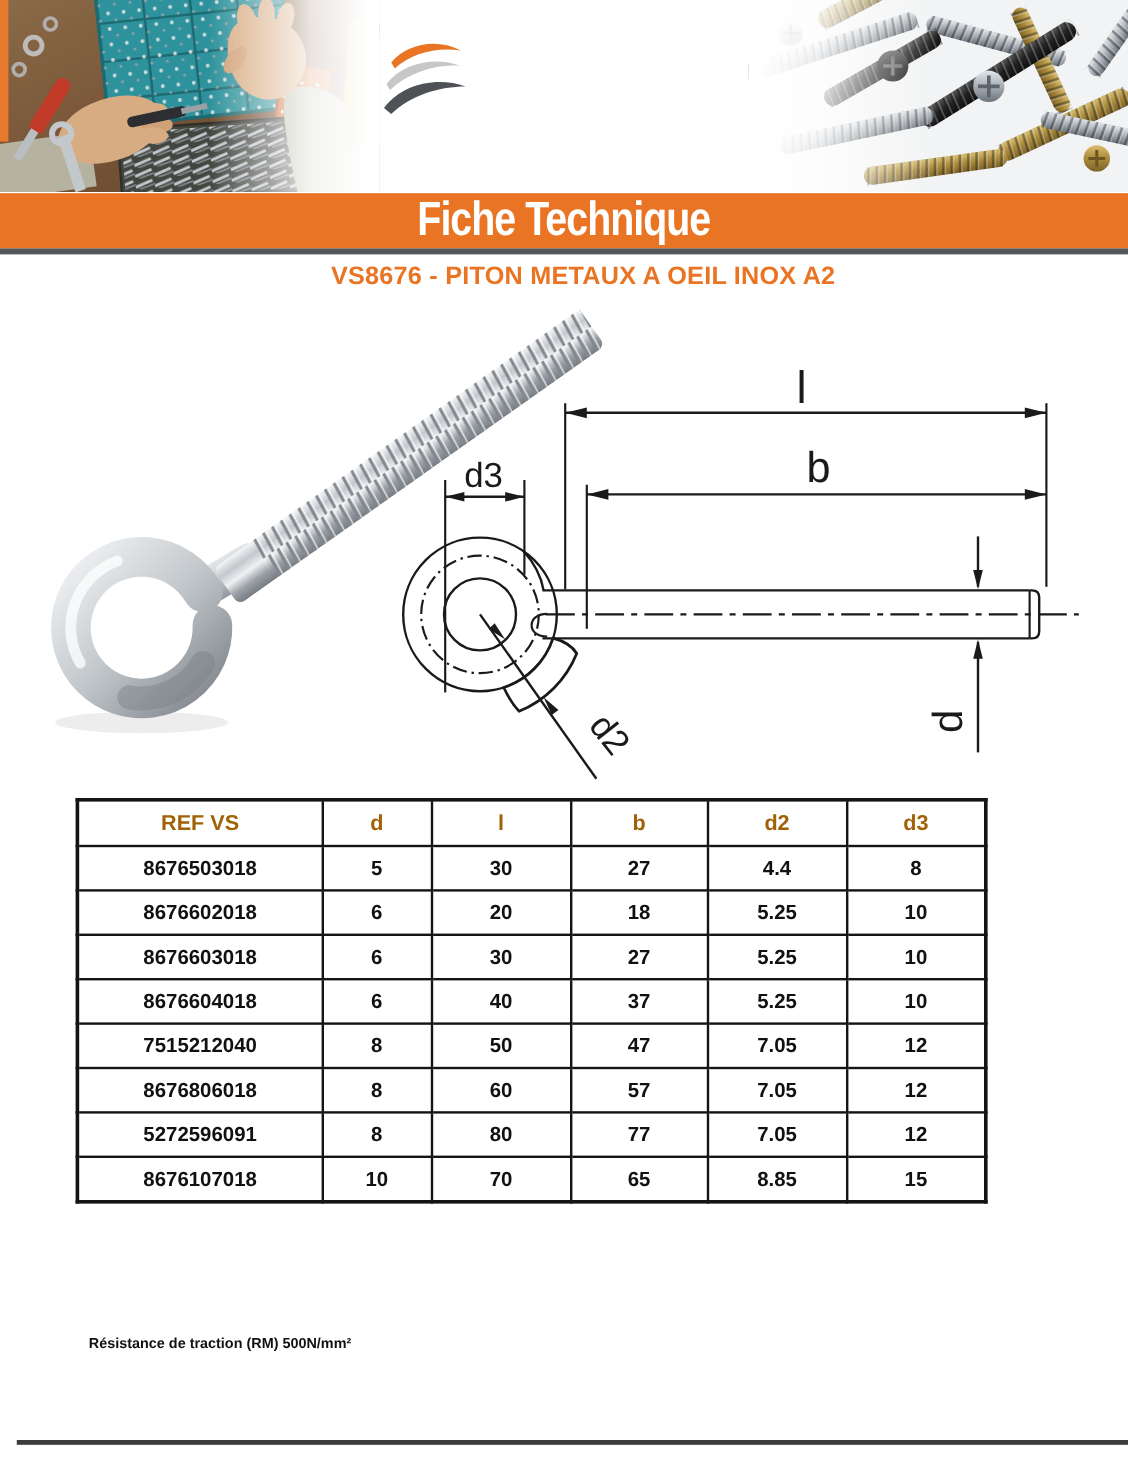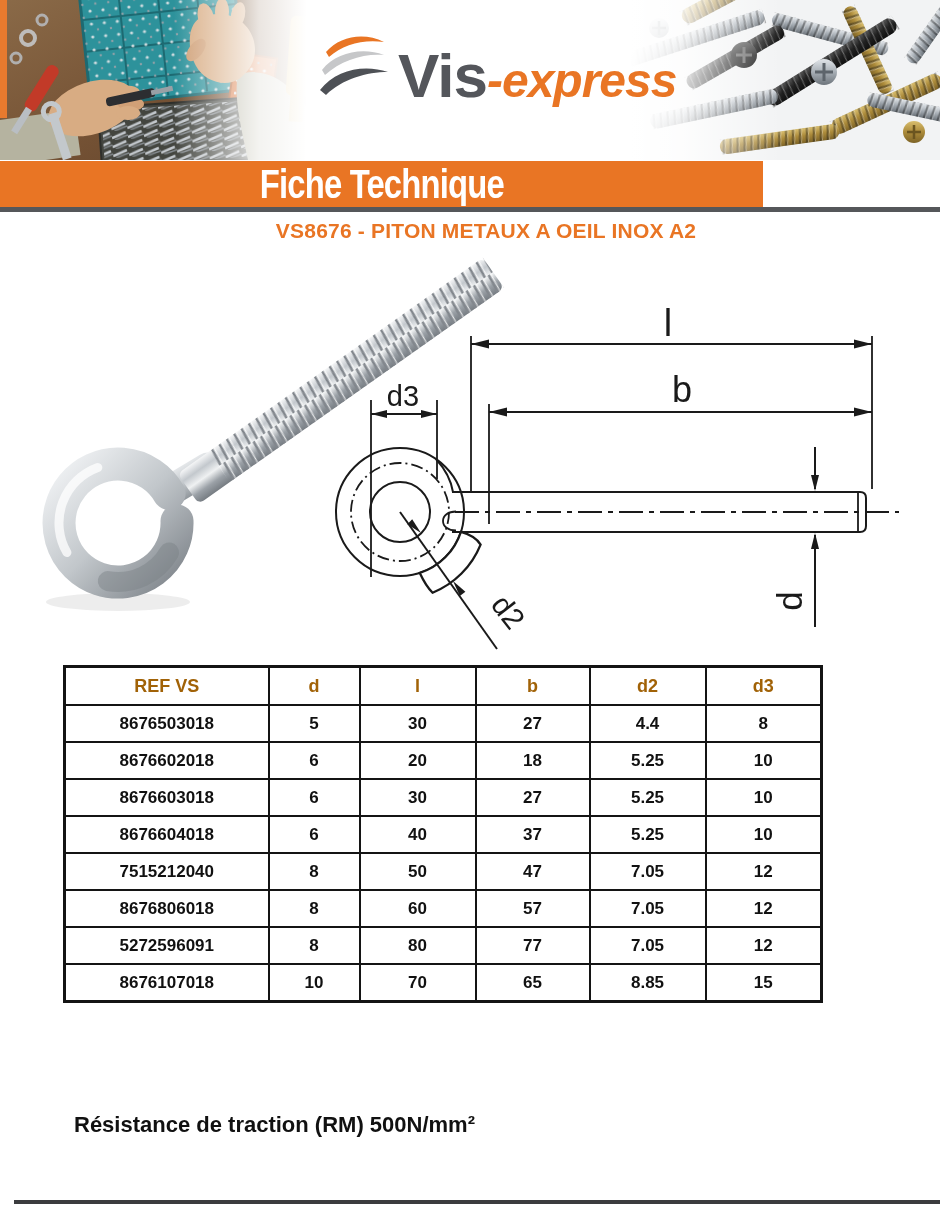--- a/index.html
+++ b/index.html
@@ -9,43 +9,43 @@
 
   
   #photo-left{left:0;top:0;width:316px;height:160px;}
   #photo-right{left:624px;top:0;width:316px;height:160px;}
   #logo-swoosh{left:320px;top:34px;width:76px;height:66px;}
   #logo-text{left:398px;top:40px;white-space:nowrap;}
   .logo-word{font-size:62px;font-weight:bold;color:var(--logo-gray);letter-spacing:-1px;}
   .logo-suffix{font-size:48px;font-weight:bold;font-style:italic;color:var(--accent-orange);letter-spacing:-1px;}
 
   
-  #banner{left:0;top:161px;width:763px;height:46px;background:var(--accent-orange);
-          display:flex;align-items:center;justify-content:center;}
+  #banner{left:0;top:161px;width:940px;height:46px;background:var(--accent-orange);
+          display:flex;align-items:flex-start;justify-content:center;}
   #banner-title{color:#fff;font-size:40px;font-weight:bold;transform:scaleX(.82);
                 letter-spacing:-1px;white-space:nowrap;}
   #banner-underline{left:0;top:207px;width:940px;height:5px;background:var(--banner-underline);}
   #product-title{left:0;top:219px;width:940px;text-align:center;color:var(--accent-orange);
                  font-size:21px;font-weight:bold;letter-spacing:.2px;padding-left:16px;}
 
   
   #drawing{left:0;top:244px;}
   .dim{stroke:var(--ink);stroke-width:2;fill:none;}
   .dimthin{stroke:var(--ink);stroke-width:1.8;fill:none;}
   .arrow{fill:var(--ink);stroke:none;}
   .dimtext{fill:var(--ink);font-family:"Liberation Sans",sans-serif;}
 
   
   #spec-table{left:63px;top:665px;border-collapse:collapse;table-layout:fixed;
               font-family:"Liberation Sans",sans-serif;}
   #spec-table,#spec-table th,#spec-table td{border:2px solid #141414;}
   #spec-table{border-width:3px;}
   #spec-table th{height:36px;font-size:18px;font-weight:bold;color:#a16207;text-align:center;padding:0;}
   #spec-table td{height:35px;font-size:17px;font-weight:bold;color:#111;text-align:center;padding:0;}
-  #traction-note{left:74px;top:1112px;font-size:22px;font-weight:bold;color:#111;}
+  #traction-note{left:74px;top:1112px;font-size:12px;font-weight:bold;color:#111;}
   #footer-rule{left:14px;top:1200px;width:926px;height:4px;background:var(--footer-rule);}
 </style>
 </head>
 <body>
 
 <div id="page">
 
   <svg id="photo-left" class="abs" viewBox="0 0 316 160" preserveAspectRatio="none">
     <defs>
       <linearGradient id="woodG" x1="0" y1="0" x2="1" y2="1">
@@ -211,23 +211,20 @@
         <path d="M-7 0 H7 M0 -7 V7" stroke="#6b5520" stroke-width="2.5"></path>
       </g>
     <rect x="0" y="0" width="316" height="160" fill="url(#fadeR)"></rect>
   </svg>
 
   <svg id="logo-swoosh" class="abs" viewBox="0 0 76 66">
     <path d="M6 18 C20 2 44 -2 64 8 C44 5 23 10 9 23 Z" fill="var(--accent-orange)"></path>
     <path d="M2 36 C16 18 43 13 64 21 C45 19 21 26 5 41 Z" fill="var(--logo-light-gray)"></path>
     <path d="M0 56 C16 35 45 30 68 38 C47 38 22 45 6 61 Z" fill="#4e5156"></path>
   </svg>
-  <div id="logo-text" class="abs">
-    <span class="logo-word">Vis</span><span class="logo-suffix">-express</span>
-  </div>
 
   <div id="banner" class="abs">
     <span id="banner-title">Fiche Technique</span>
   </div>
   <div id="banner-underline" class="abs"></div>
   <div id="product-title" class="abs">VS8676 - PITON METAUX A OEIL INOX A2</div>
 
   <svg id="drawing" class="abs" width="940" height="416" viewBox="0 244 940 416">
     <defs>
       <linearGradient id="rodG" x1="0" y1="0" x2="0" y2="1">

